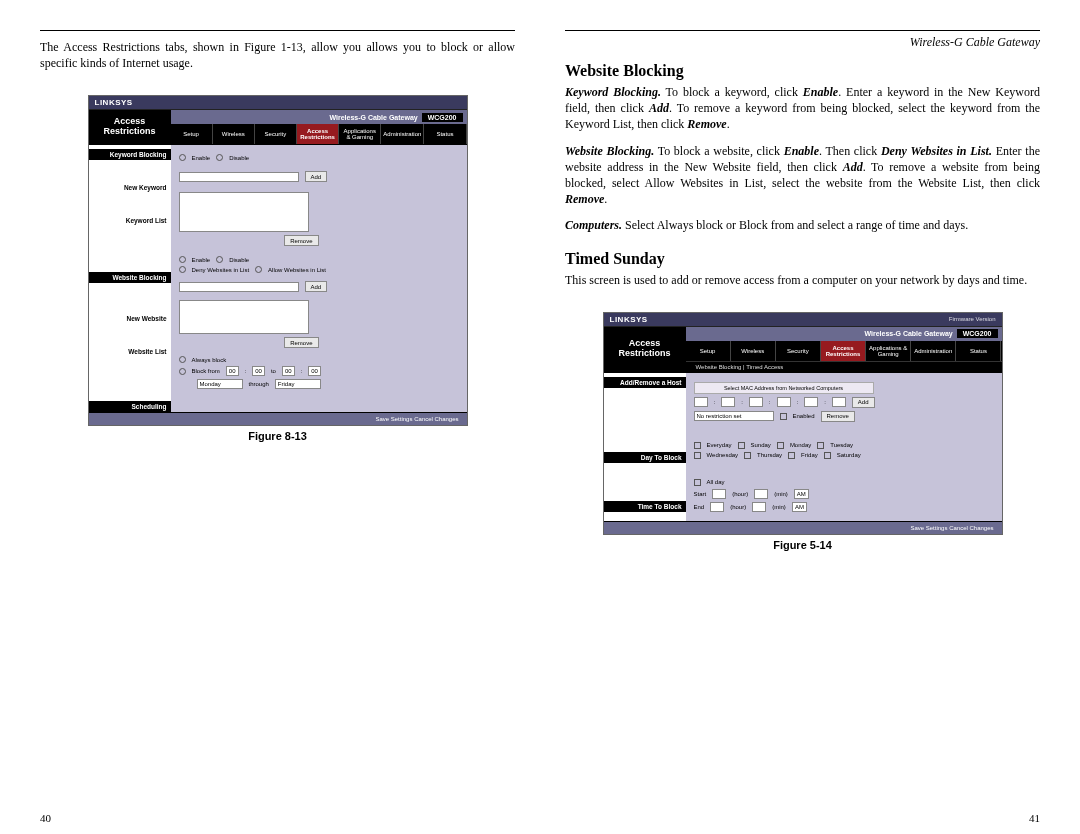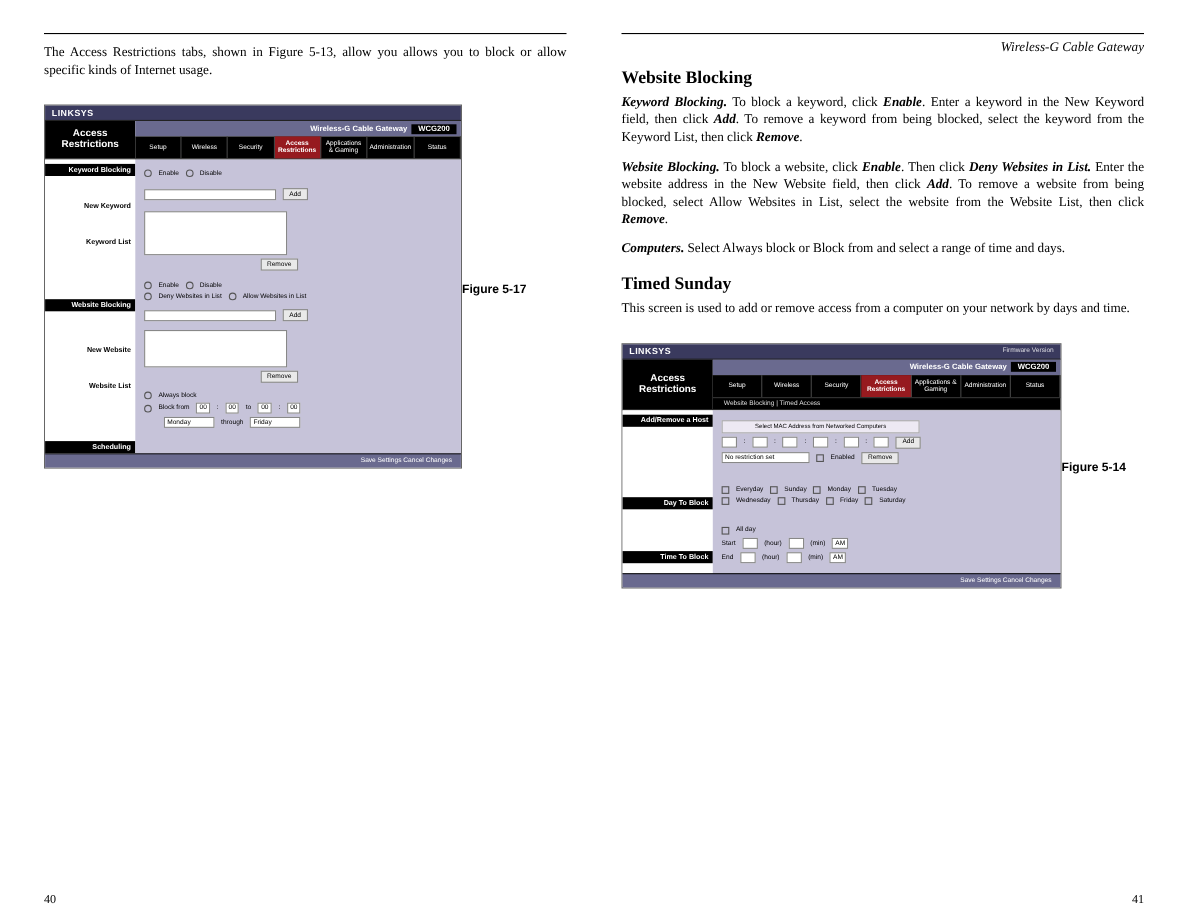--- a/index.html
+++ b/index.html
@@ -54,21 +54,21 @@
   }
   .body-text b { font-weight: bold; font-style: italic; }
   .subheading {
     font-family: "Times New Roman", serif;
     font-weight: bold;
     font-size: 16px;
     margin: 6px 0 4px 0;
   }
   .figure-wrap {
     display: flex;
-    flex-direction: row;
+    flex-direction: column;
     align-items: center;
     margin: 14px 0 6px 0;
   }
   .fig-caption {
     font-family: Arial, Helvetica, sans-serif;
     font-weight: bold;
     font-size: 11px;
     margin-top: 4px;
   }
   
@@ -186,21 +186,21 @@
     background: #6a6a8f; color:#fff; font-size:6px; text-align:right; padding:3px 8px; border-top:1px solid #000;
   }
   .ss-msg {
     background:#ede9f3;border:1px solid #aaa;padding:2px 4px;font-size:5.5px;text-align:center;
   }
 </style>
 </head>
 <body>
 
 <div class="page">
-  <p class="body-text">The Access Restrictions tabs, shown in Figure 5-13, allow you allows you to block or allow specific kinds of Internet usage.</p>
+  <p class="body-text">The Access Restrictions tabs, shown in Figure 1-13, allow you allows you to block or allow specific kinds of Internet usage.</p>
 
   <div class="figure-wrap">
 
     <div class="screenshot" style="width:380px;">
       <div class="ss-topbar">
         <span class="brand">LINKSYS</span>
       </div>
       <div class="ss-head">
         <div class="ss-head-left">
           <span>Access Restrictions</span>
@@ -290,21 +290,21 @@
           </div>
           <div class="ss-row" style="padding-left:18px;">
             <span class="ss-select" style="width:46px">Monday</span>
             <span>through</span>
             <span class="ss-select" style="width:46px">Friday</span>
           </div>
         </div>
       </div>
       <div class="ss-footer">Save Settings    Cancel Changes</div>
     </div>
-    <div class="fig-caption">Figure 5-17</div>
+    <div class="fig-caption">Figure 8-13</div>
   </div>
 
   <div class="page-num left">40</div>
 </div>
 
 <div class="page">
   <div class="header-right">Wireless-G Cable Gateway</div>
 
   <div class="subheading">Website Blocking</div>
   <p class="body-text"><b>Keyword Blocking.</b> To block a keyword, click <b>Enable</b>.  Enter a keyword in the New Keyword field, then click <b>Add</b>.  To remove a keyword from being blocked, select the keyword from the Keyword List, then click <b>Remove</b>.</p>

